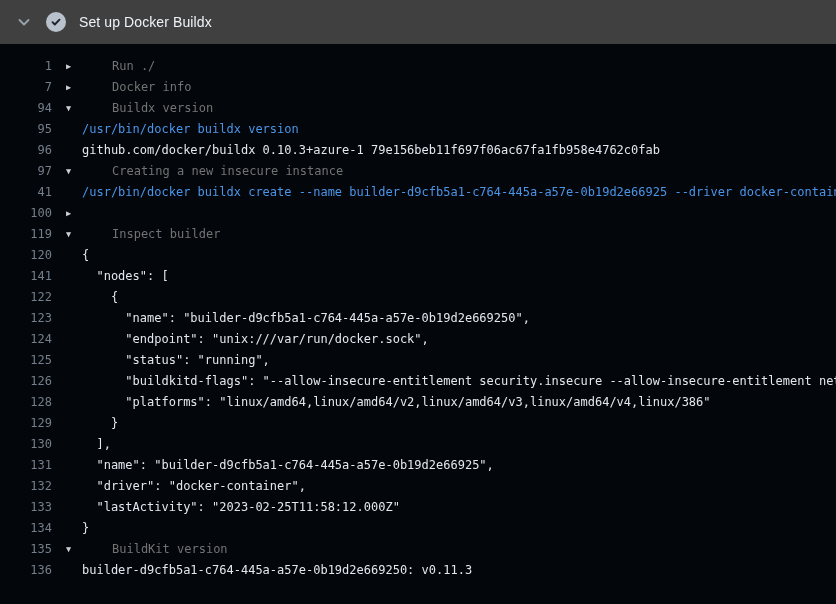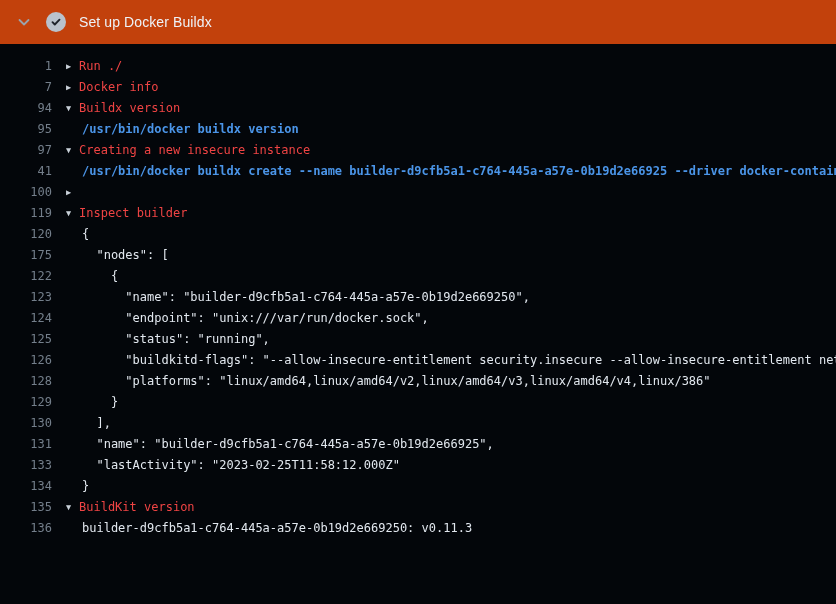--- a/index.html
+++ b/index.html
@@ -4,21 +4,21 @@
 <style>
   * { margin: 0; padding: 0; box-sizing: border-box; }
   html, body {
     width: 836px; height: 604px;
     overflow: hidden;
     background: #03060a;
     font-family: "Liberation Sans", sans-serif;
   }
   .step-header {
     height: 44px;
-    background: #c2410c;
+    background: #404040;
     display: flex;
     align-items: center;
     padding: 0 16px;
     cursor: pointer;
   }
   .chevron {
     width: 16px; height: 16px;
     display: flex; align-items: center; justify-content: center;
     color: #9aa4ae;
     flex: 0 0 auto;
@@ -70,24 +70,24 @@
   }
   .tri {
     width: 13px;
     flex: 0 0 13px;
     font-size: 8.5px;
     color: #c9d1d9;
     display: inline-block;
     transform: translateY(-0.5px);
   }
   .log-row.group .row-content { cursor: pointer; }
-  .log-row.group .log-text  { color: #ef4444; }
+  .log-row.group .log-text  { color: #737373; margin-left: 33px; }
   .log-row.output .row-content { padding-left: 16px; }
   .log-row.output .log-text { color: #e2e8ef; }
-  .log-row.command .row-content { padding-left: 16px; font-weight: bold; }
+  .log-row.command .row-content { padding-left: 16px; }
   .log-row.command .log-text { color: #4b95e8; }
   .log-text { white-space: pre; }
 </style>
 </head>
 <body>
 
 <div class="step-header">
   <span class="chevron">
     <svg width="16" height="16" viewBox="0 0 16 16" fill="none">
       <path d="M3.5 6l4.5 4.5L12.5 6" stroke="currentColor" stroke-width="1.8" stroke-linecap="round" stroke-linejoin="round"></path>
@@ -123,20 +123,27 @@
       <span class="log-text">Buildx version</span>
     </span>
   </div>
     <div class="log-row command">
     <a class="line-num">95</a>
     <span class="row-content">
       
       <span class="log-text">/usr/bin/docker buildx version</span>
     </span>
   </div>
+    <div class="log-row output">
+    <a class="line-num">96</a>
+    <span class="row-content">
+      
+      <span class="log-text">github.com/docker/buildx 0.10.3+azure-1 79e156beb11f697f06ac67fa1fb958e4762c0fab</span>
+    </span>
+  </div>
     <div class="log-row group">
     <a class="line-num">97</a>
     <span class="row-content">
       <span class="tri">▼</span>
       <span class="log-text">Creating a new insecure instance</span>
     </span>
   </div>
     <div class="log-row command">
     <a class="line-num">41</a>
     <span class="row-content">
@@ -158,21 +165,21 @@
     </span>
   </div>
     <div class="log-row output">
     <a class="line-num">120</a>
     <span class="row-content">
       
       <span class="log-text">{</span>
     </span>
   </div>
     <div class="log-row output">
-    <a class="line-num">175</a>
+    <a class="line-num">141</a>
     <span class="row-content">
       
       <span class="log-text">  "nodes": [</span>
     </span>
   </div>
     <div class="log-row output">
     <a class="line-num">122</a>
     <span class="row-content">
       
       <span class="log-text">    {</span>
@@ -225,20 +232,27 @@
     <span class="row-content">
       
       <span class="log-text">  ],</span>
     </span>
   </div>
     <div class="log-row output">
     <a class="line-num">131</a>
     <span class="row-content">
       
       <span class="log-text">  "name": "builder-d9cfb5a1-c764-445a-a57e-0b19d2e66925",</span>
+    </span>
+  </div>
+    <div class="log-row output">
+    <a class="line-num">132</a>
+    <span class="row-content">
+      
+      <span class="log-text">  "driver": "docker-container",</span>
     </span>
   </div>
     <div class="log-row output">
     <a class="line-num">133</a>
     <span class="row-content">
       
       <span class="log-text">  "lastActivity": "2023-02-25T11:58:12.000Z"</span>
     </span>
   </div>
     <div class="log-row output">

